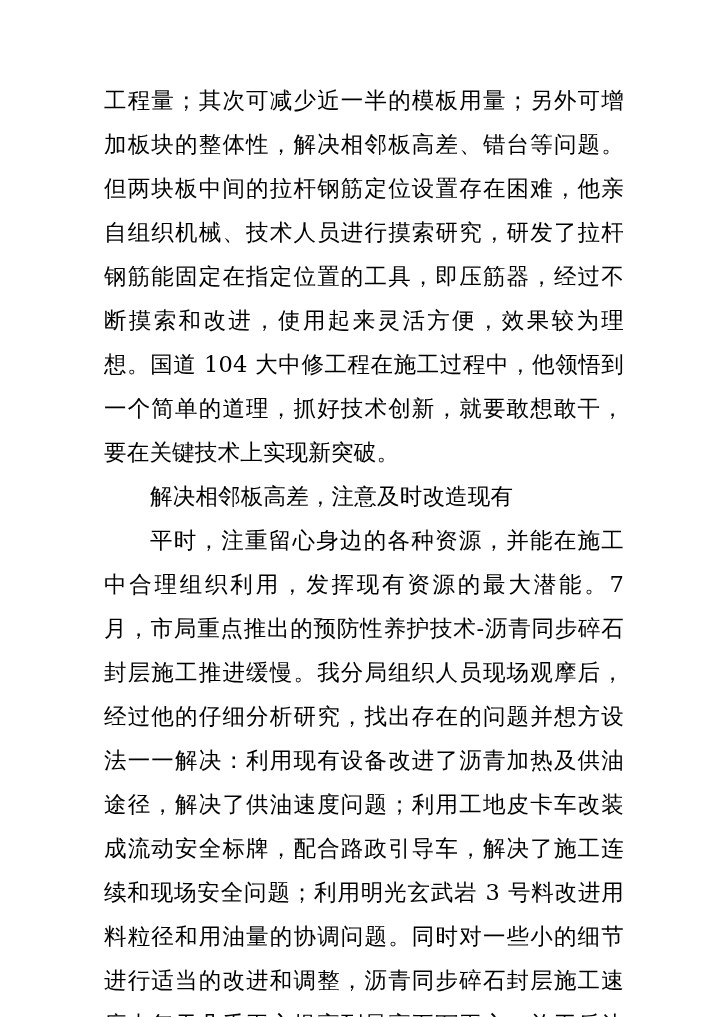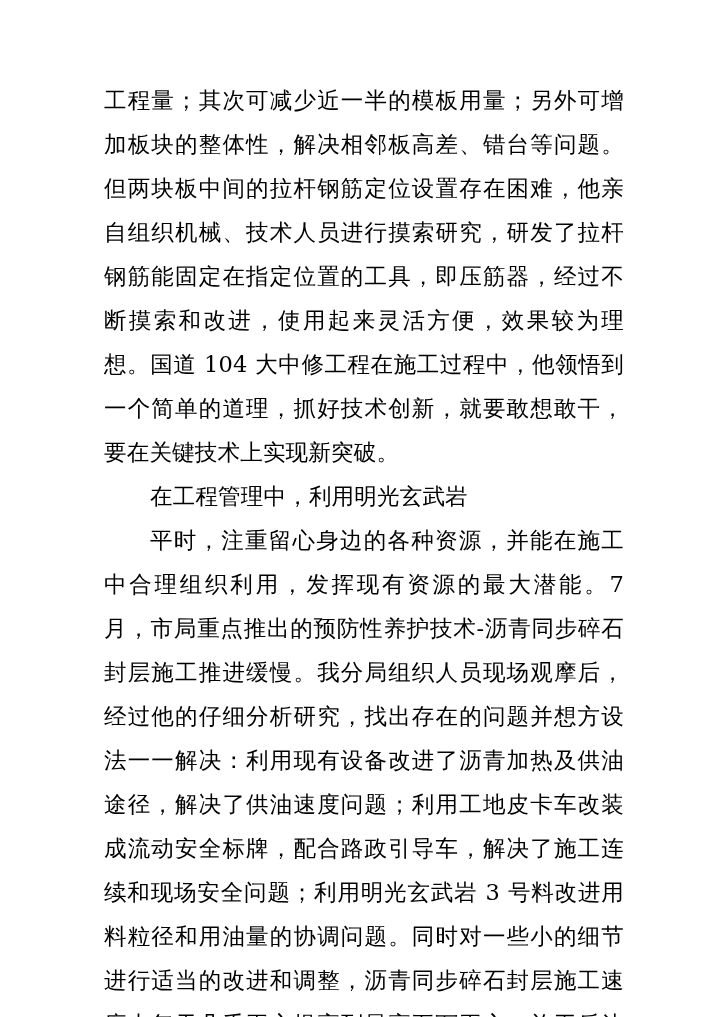--- a/index.html
+++ b/index.html
@@ -37,16 +37,16 @@
   .para.indent {
     text-indent: 46px;
   }
 </style>
 </head>
 <body>
 
 <div class="page">
   <div class="doc-body">
     <p class="para">工程量；其次可减少近一半的模板用量；另外可增加板块的整体性，解决相邻板高差、错台等问题。但两块板中间的拉杆钢筋定位设置存在困难，他亲自组织机械、技术人员进行摸索研究，研发了拉杆钢筋能固定在指定位置的工具，即压筋器，经过不断摸索和改进，使用起来灵活方便，效果较为理想。国道 104 大中修工程在施工过程中，他领悟到一个简单的道理，抓好技术创新，就要敢想敢干，要在关键技术上实现新突破。</p>
-    <p class="para indent">在工程管理中，利用明光玄武岩</p>
+    <p class="para indent">解决相邻板高差，注意及时改造现有</p>
     <p class="para indent">平时，注重留心身边的各种资源，并能在施工中合理组织利用，发挥现有资源的最大潜能。7 月，市局重点推出的预防性养护技术-沥青同步碎石封层施工推进缓慢。我分局组织人员现场观摩后，经过他的仔细分析研究，找出存在的问题并想方设法一一解决：利用现有设备改进了沥青加热及供油途径，解决了供油速度问题；利用工地皮卡车改装成流动安全标牌，配合路政引导车，解决了施工连续和现场安全问题；利用明光玄武岩 3 号料改进用料粒径和用油量的协调问题。同时对一些小的细节进行适当的改进和调整，沥青同步碎石封层施工速度由每天几千平方提高到最高五万平方，施工后达到了预防性养护的效果。</p>
   </div>
 </div>
 
 </body></html>

